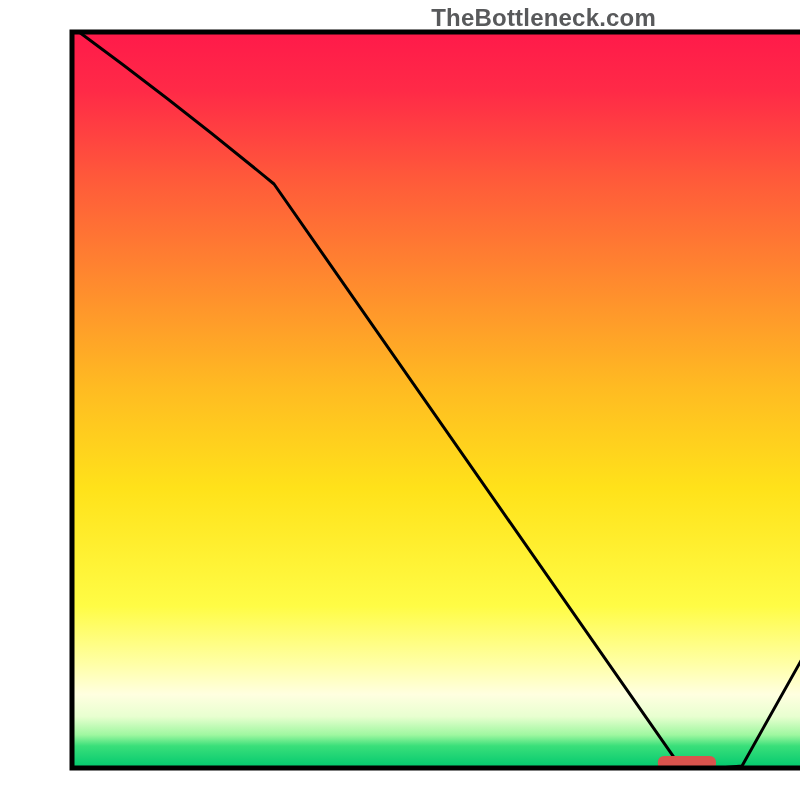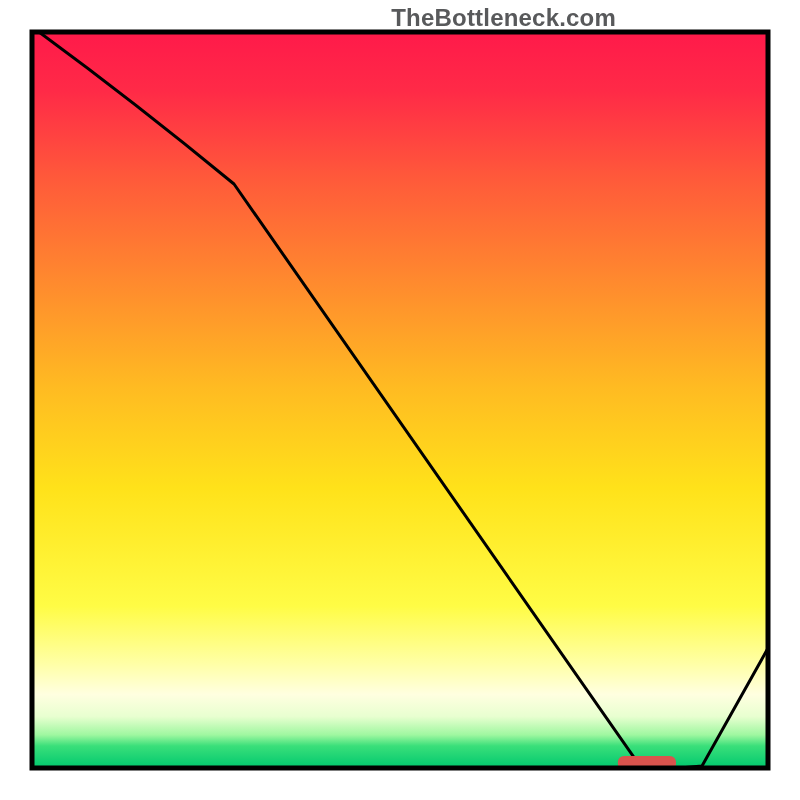--- a/index.html
+++ b/index.html
@@ -7,20 +7,21 @@
     padding: 0;
     width: 800px;
     height: 800px;
     background: #ffffff;
     font-family: Arial, Helvetica, sans-serif;
   }
   .container {
     position: relative;
     width: 636px;
     height: 800px;
+    padding-left: 40px;
   }
   .watermark {
     position: absolute;
     top: 4px;
     right: 20px;
     color: #58595b;
     font-size: 24px;
     font-weight: 600;
     letter-spacing: 0.2px;
   }

